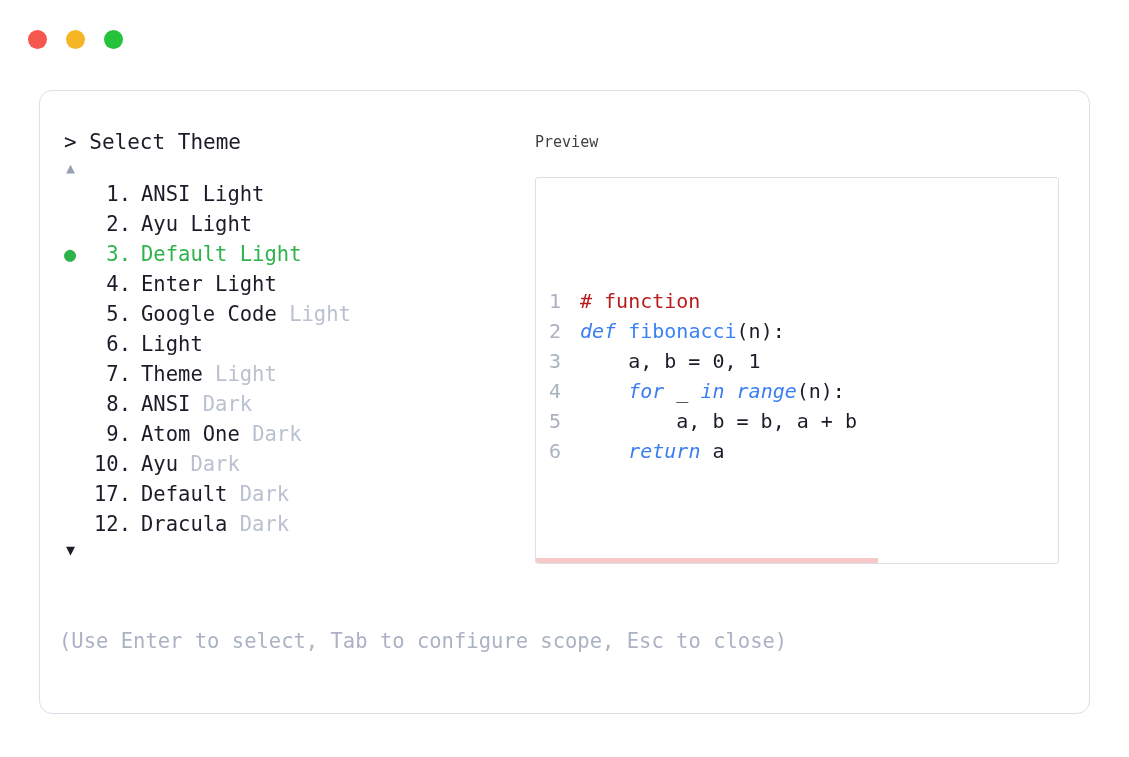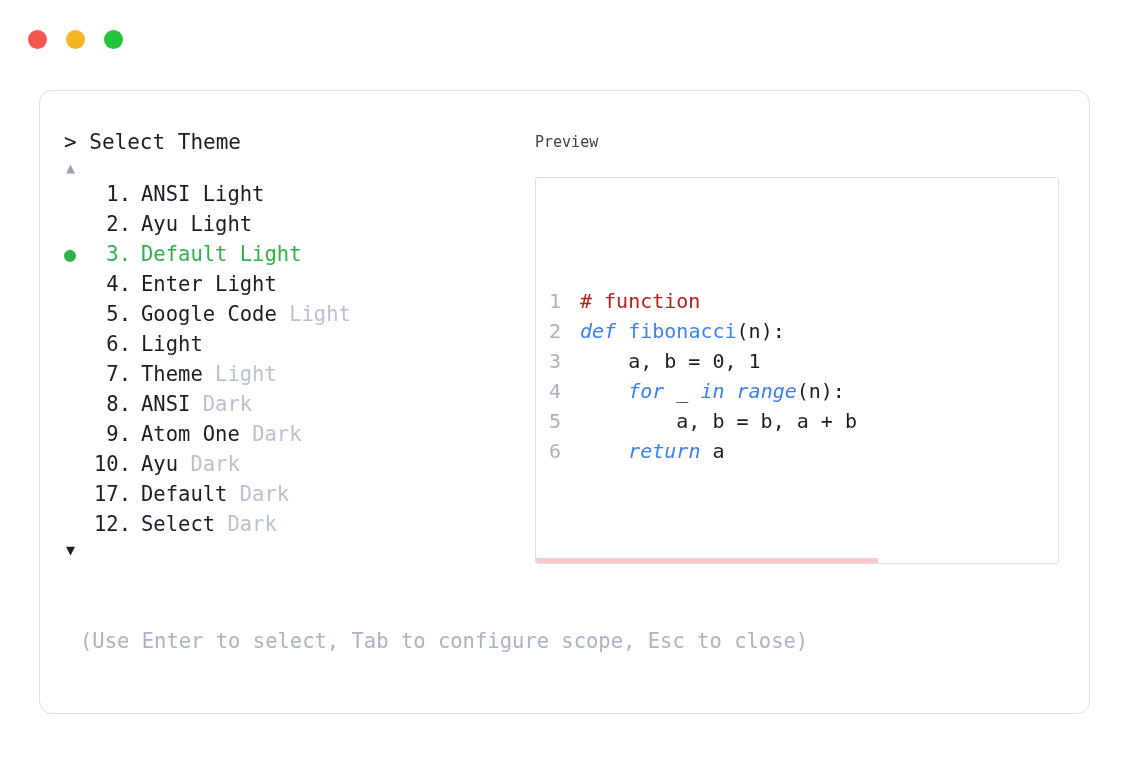--- a/index.html
+++ b/index.html
@@ -106,21 +106,21 @@
   .variant { color: #1c1c28; }
   .variant.muted { color: #b9c0d0; }
   .theme-item.selected .idx,
   .theme-item.selected .idx-dot,
   .theme-item.selected .name,
   .theme-item.selected .variant,
   .theme-item.selected .variant.muted { color: #2eb34a; }
 
   .footer-hint {
     position: absolute;
-    left: 40px;
+    left: 19px;
     top: 535px;
     font-size: 20.5px;
     line-height: 30px;
     color: #aab2c4;
     white-space: pre;
   }
 
   
   .right-col {
     position: absolute;
@@ -210,21 +210,21 @@
           <li class="theme-item"><span class="bullet-slot">●</span><span class="idx-dot"> 2.</span><span class="name">Ayu </span><span class="variant">Light</span></li>
           <li class="theme-item selected"><span class="bullet-slot">●</span><span class="idx-dot"> 3.</span><span class="name">Default </span><span class="variant">Light</span></li>
           <li class="theme-item"><span class="bullet-slot">●</span><span class="idx-dot"> 4.</span><span class="name">Enter </span><span class="variant">Light</span></li>
           <li class="theme-item"><span class="bullet-slot">●</span><span class="idx-dot"> 5.</span><span class="name">Google Code </span><span class="variant muted">Light</span></li>
           <li class="theme-item"><span class="bullet-slot">●</span><span class="idx-dot"> 6.</span><span class="variant">Light</span></li>
           <li class="theme-item"><span class="bullet-slot">●</span><span class="idx-dot"> 7.</span><span class="name">Theme </span><span class="variant muted">Light</span></li>
           <li class="theme-item"><span class="bullet-slot">●</span><span class="idx-dot"> 8.</span><span class="name">ANSI </span><span class="variant muted">Dark</span></li>
           <li class="theme-item"><span class="bullet-slot">●</span><span class="idx-dot"> 9.</span><span class="name">Atom One </span><span class="variant muted">Dark</span></li>
           <li class="theme-item"><span class="bullet-slot">●</span><span class="idx-dot">10.</span><span class="name">Ayu </span><span class="variant muted">Dark</span></li>
           <li class="theme-item"><span class="bullet-slot">●</span><span class="idx-dot">17.</span><span class="name">Default </span><span class="variant muted">Dark</span></li>
-          <li class="theme-item"><span class="bullet-slot">●</span><span class="idx-dot">12.</span><span class="name">Select </span><span class="variant muted">Dark</span></li>
+          <li class="theme-item"><span class="bullet-slot">●</span><span class="idx-dot">12.</span><span class="name">Dracula </span><span class="variant muted">Dark</span></li>
         </ul>
 
       <div class="scroll-arrow down">▼</div>
     </div>
 
     <div class="footer-hint">(Use Enter to select, Tab to configure scope, Esc to close)</div>
 
     <div class="right-col">
       <div class="preview-label">Preview</div>
       <div class="preview-box">

